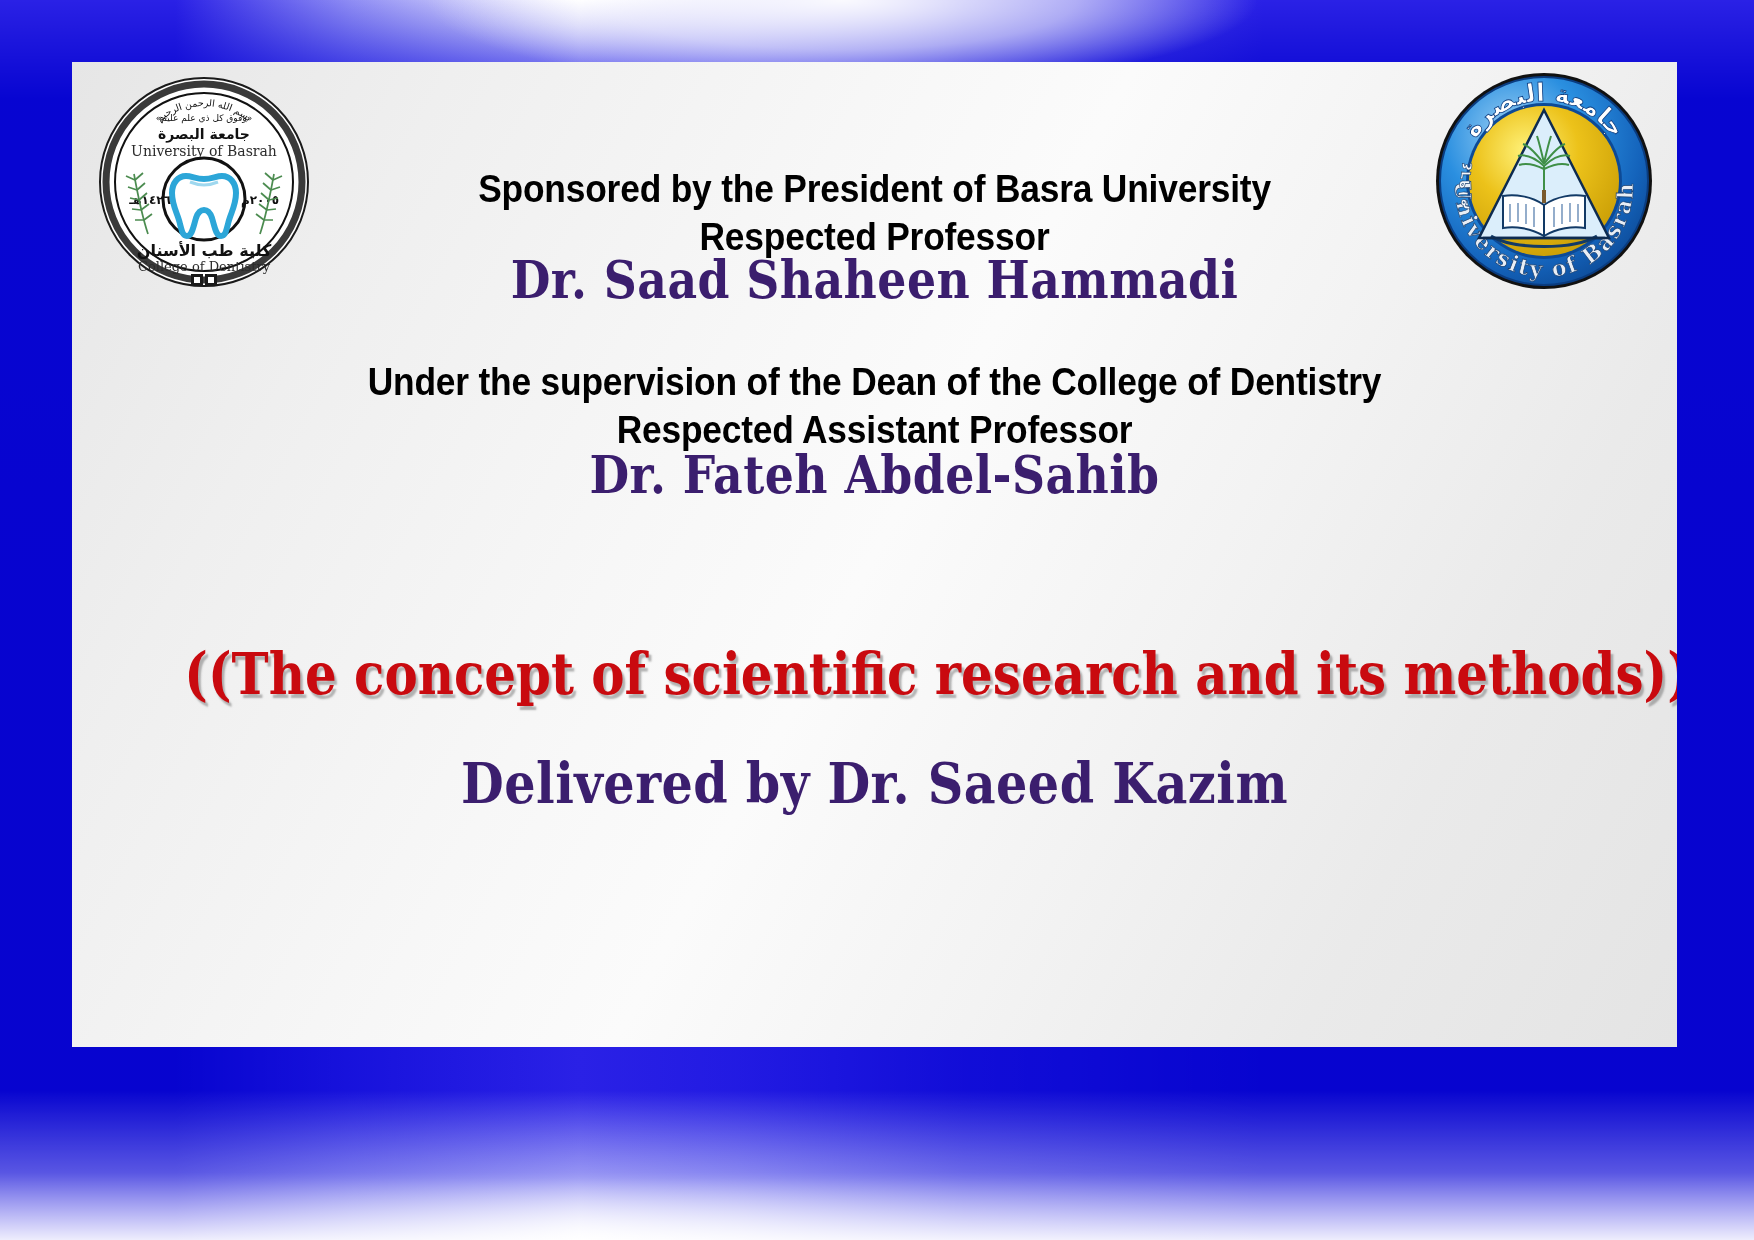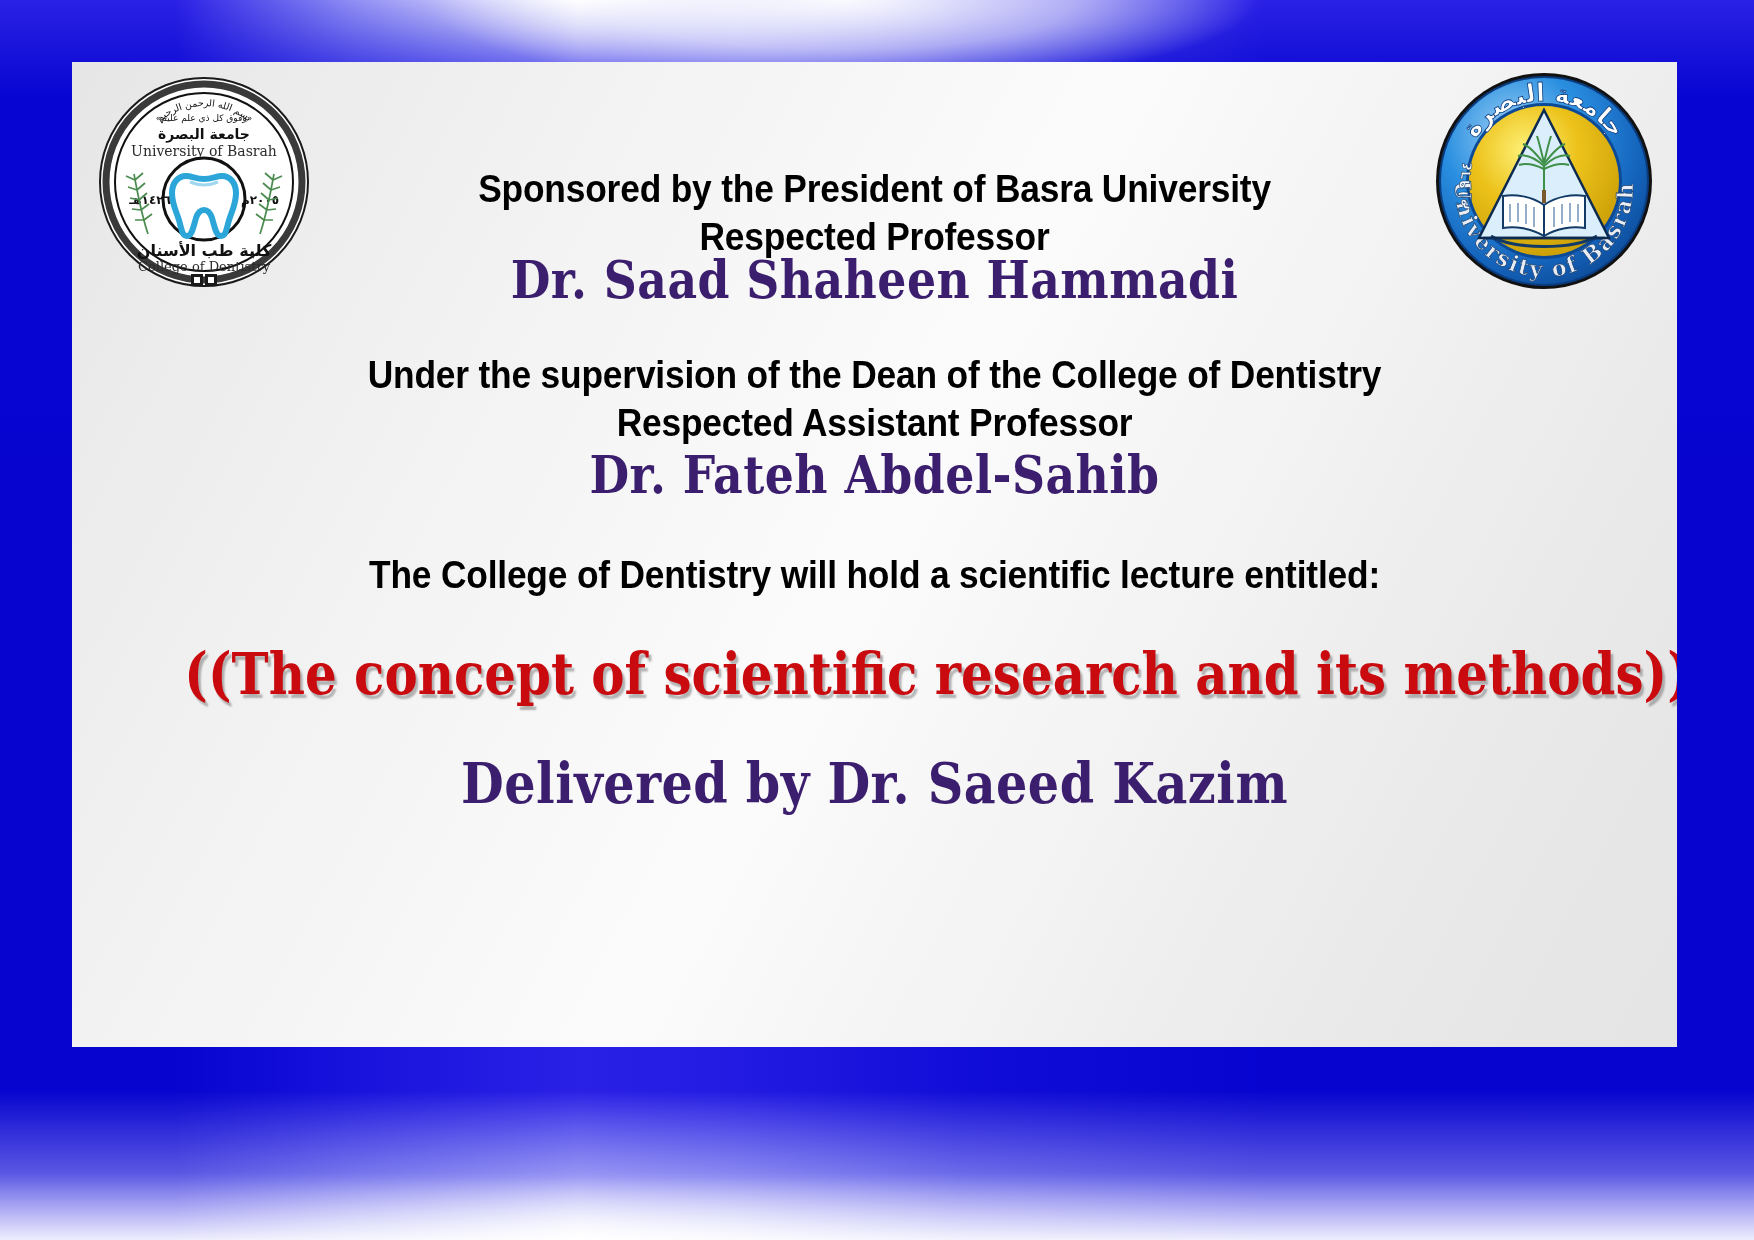--- a/index.html
+++ b/index.html
@@ -127,21 +127,21 @@
     font-family: "DejaVu Serif", "Liberation Serif", serif;
     font-weight: bold;
     color: #3b1e6e;
     margin: 0;
     letter-spacing: 0.5px;
     transform: scaleX(0.88);
   }
 
   .blk-1        { position:absolute; left:0; right:0; top:104px; }
   .name-1       { position:absolute; left:0; right:0; top:187px; font-size: 52px; }
-  .blk-2        { position:absolute; left:0; right:0; top:290px; }
+  .blk-2        { position:absolute; left:0; right:0; top:297px; }
   .name-2       { position:absolute; left:0; right:0; top:382px; font-size: 52px; }
   .blk-3        { position:absolute; left:0; right:0; top:490px; }
 
   .title-red {
     position: absolute;
     left: 0; right: 0;
     top: 578px;
     font-family: "DejaVu Serif", "Liberation Serif", serif;
     font-weight: bold;
     font-size: 58px;
@@ -315,23 +315,20 @@
 
       <p class="serif-name name-1">Dr. Saad Shaheen Hammadi</p>
 
       <div class="blk-2">
         <p class="plain">Under the supervision of the Dean of the College of Dentistry</p>
         <p class="plain">Respected Assistant Professor</p>
       </div>
 
       <p class="serif-name name-2">Dr. Fateh Abdel-Sahib</p>
 
-      <div class="blk-3">
-        <p class="plain">The College of Dentistry will hold a scientific lecture entitled:</p>
-      </div>
 
       <p class="title-red">((The concept of scientific research and its methods))</p>
 
       <p class="serif-name name-3">Delivered by Dr. Saeed Kazim</p>
 
 
     </div>
   </div>
 </div>
 

